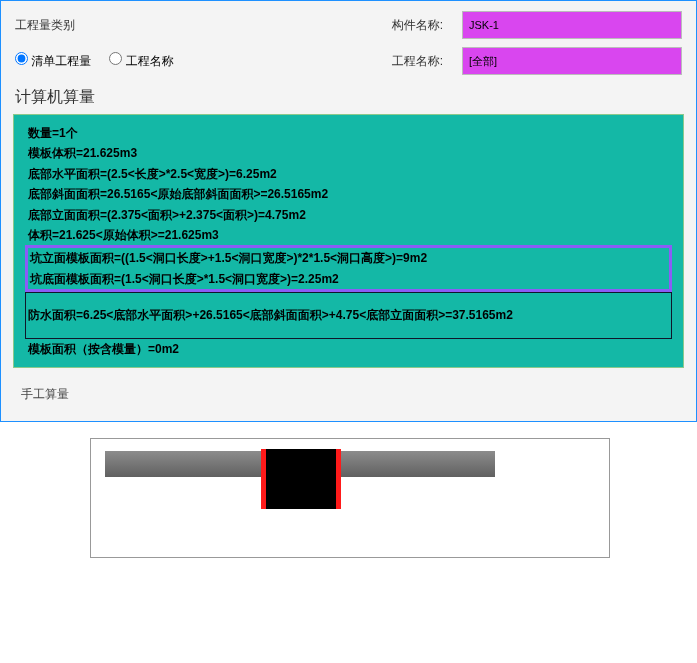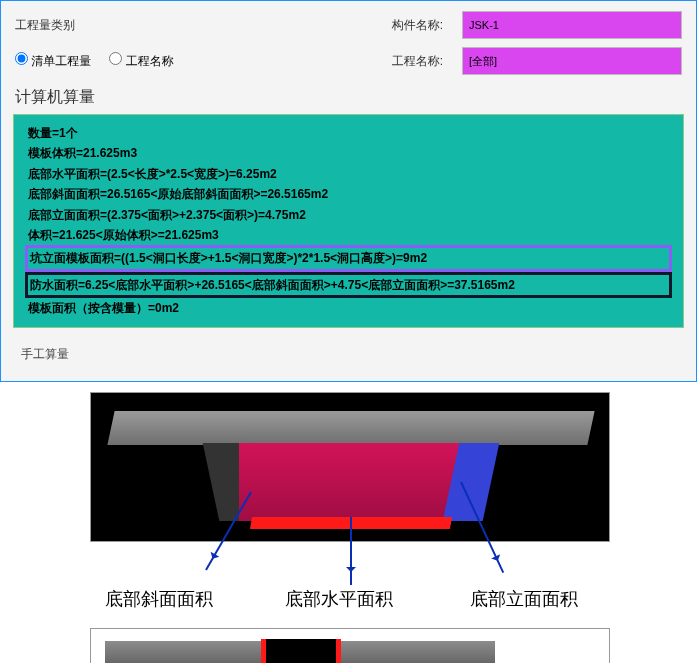--- a/index.html
+++ b/index.html
@@ -12,21 +12,21 @@
   .radgrp { display: flex; gap: 18px; } 
   .sp { flex: 1; }
   .formpair { display: flex; align-items: center; gap: 19px; }
   .input { border: 1px solid #bbb; background: #d946ef; padding: 2px 6px; font-size: 11px; width: 220px; height: 28px; }
   .second-row { display: flex; align-items: center; gap: 6px; padding: 6px 8px; }
   .section-hd { font-size: 16px; color: #333; padding: 6px 8px 4px 8px; }
   .calc-outer { margin: 2px 6px 10px 6px; }
   .calc-box { border: 1px solid #8bc98b; background: #14b8a6; padding: 8px 14px; line-height: 1.7; }
   .bold { font-weight: bold; }
   .redbox1 { border: 3px solid #8b5cf6; padding: 0 2px; margin-left: -3px; margin-right: -3px; }
-  .redbox2 { border: 3px solid #0f172a; padding: 0 2px; margin-left: -3px; margin-right: -3px; }
+  .redbox2 { border: 1px solid #0f172a; padding: 12px 2px; margin-left: -3px; margin-right: -3px; }
   .manual-row { font-size: 12px; color: #444; padding: 8px 14px 12px 14px; }
   .figwrap { padding: 10px 90px 4px 90px; }
   .fig1 { position: relative; width: 520px; height: 230px; }
   .fig1 .pic { position: absolute; left: 0; top: 0; width: 520px; height: 150px; background: #000; border: 1px solid #999; }
   .slab { position: absolute; left: 20px; top: 18px; width: 480px; height: 34px; background: linear-gradient(#9a9a9a,#6f6f6f); transform: skewX(-12deg); }
   .trap { position: absolute; left: 120px; top: 50px; width: 280px; height: 78px; }
   .trap .side-left { position: absolute; left: 0; top: 0; width: 40px; height: 78px; background: #333; transform: skewX(12deg); }
   .trap .front { position: absolute; left: 28px; top: 0; width: 224px; height: 78px; background: linear-gradient(#d21358,#a00d44); }
   .trap .side-right { position: absolute; right: 0; top: 0; width: 40px; height: 78px; background: #3544d6; transform: skewX(-12deg); }
   .trap .bottom { position: absolute; left: 40px; bottom: -8px; width: 200px; height: 12px; background: #ff1a1a; transform: skewX(-10deg); }
@@ -84,53 +84,35 @@
     <div class="calc-outer">
       <div class="calc-box">
         <div class="bold">数量=1个</div>
         <div class="bold">模板体积=21.625m3</div>
         <div class="bold">底部水平面积=(2.5&lt;长度&gt;*2.5&lt;宽度&gt;)=6.25m2</div>
         <div class="bold">底部斜面面积=26.5165&lt;原始底部斜面面积&gt;=26.5165m2</div>
         <div class="bold">底部立面面积=(2.375&lt;面积&gt;+2.375&lt;面积&gt;)=4.75m2</div>
         <div class="bold">体积=21.625&lt;原始体积&gt;=21.625m3</div>
         <div class="redbox1">
           <div class="bold">坑立面模板面积=((1.5&lt;洞口长度&gt;+1.5&lt;洞口宽度&gt;)*2*1.5&lt;洞口高度&gt;)=9m2</div>
+          <div class="bold">坑底面模板面积=(1.5&lt;洞口长度&gt;*1.5&lt;洞口宽度&gt;)=2.25m2</div>
         </div>
         <div class="redbox2">
           <div class="bold">防水面积=6.25&lt;底部水平面积&gt;+26.5165&lt;底部斜面面积&gt;+4.75&lt;底部立面面积&gt;=37.5165m2</div>
         </div>
         <div class="bold">模板面积（按含模量）=0m2</div>
       </div>
     </div>
 
     <div class="manual-row">手工算量</div>
   </div>
 </div>
 
 <div class="figwrap">
 
-  <div class="fig1">
-    <div class="pic">
-      <div class="slab"></div>
-      <div class="trap">
-        <div class="side-left"></div>
-        <div class="front"></div>
-        <div class="side-right"></div>
-        <div class="bottom"></div>
-      </div>
-    </div>
-    <div class="arrow a1"></div>
-    <div class="arrow a2"></div>
-    <div class="arrow a3"></div>
-    <div class="labels">
-      <span class="lblA">底部斜面面积</span>
-      <span class="lblB">底部水平面积</span>
-      <span class="lblC">底部立面面积</span>
-    </div>
-  </div>
 
   <div class="fig2">
     <div class="slab2"></div>
 
     <div class="cut"></div>
     <div class="stand-left"></div>
     <div class="stand-right"></div>
 
   </div>
 

